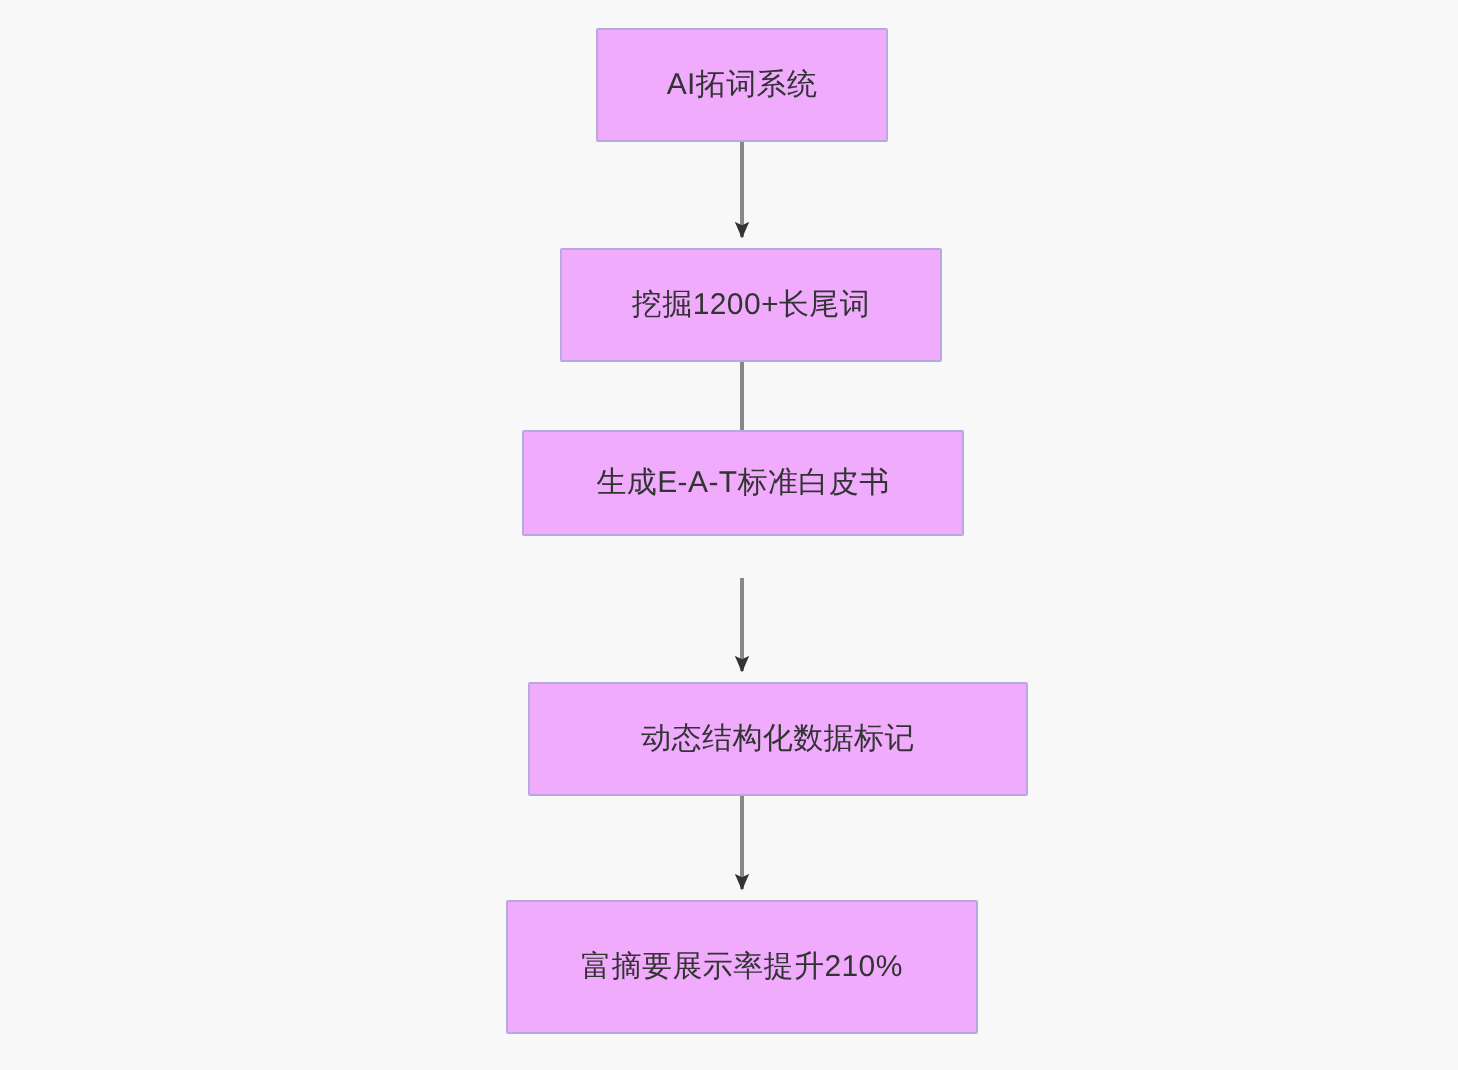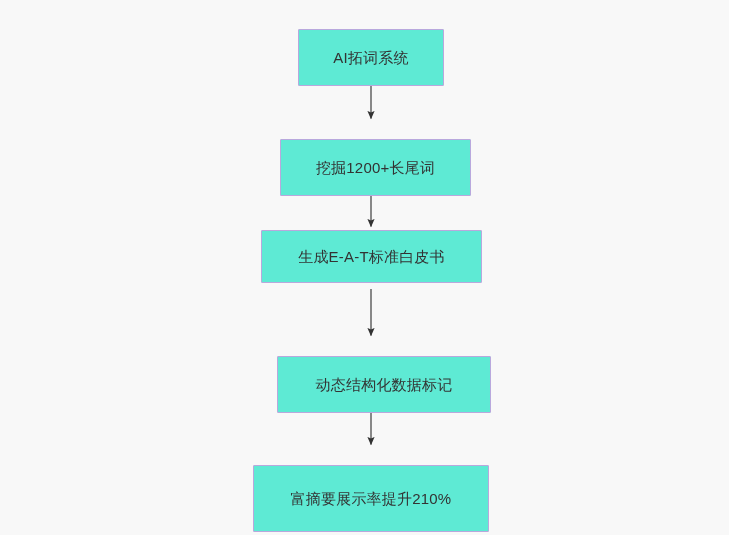--- a/index.html
+++ b/index.html
@@ -27,44 +27,43 @@
     left: 0;
     top: 0;
     width: 729px;
     height: 535px;
     pointer-events: none;
   }
 
   .node {
     position: absolute;
     box-sizing: border-box;
-    background: #5eead4;
+    background: #f0abfc;
     border: 1.4px solid #b9a8dd;
     border-radius: 1px;
     display: flex;
     align-items: center;
     justify-content: center;
     color: #333333;
     font-size: 15px;
     line-height: 1.2;
     letter-spacing: 0.2px;
     white-space: nowrap;
-    margin-top: 15px;
     -webkit-font-smoothing: antialiased;
   }
 
   .node-label {
     display: block;
     text-align: center;
   }
 
   .n1 { left: 298px; top: 14px;  width: 146px; height: 57px; }
   .n2 { left: 280px; top: 124px; width: 191px; height: 57px; }
   .n3 { left: 261px; top: 215px; width: 221px; height: 53px; }
-  .n4 { left: 277px; top: 341px; width: 214px; height: 57px; align-items: center; }
+  .n4 { left: 264px; top: 341px; width: 250px; height: 57px; align-items: center; }
   .n5 { left: 253px; top: 450px; width: 236px; height: 67px; }
 </style>
 </head>
 <body>
 
 <div id="flowchart">
 
   <svg class="edge-layer" viewBox="0 0 729 535" width="729" height="535" xmlns="http://www.w3.org/2000/svg">
     <defs>
       <marker id="arrowhead" markerWidth="9" markerHeight="8" refX="7.6" refY="4" orient="auto" markerUnits="userSpaceOnUse">

